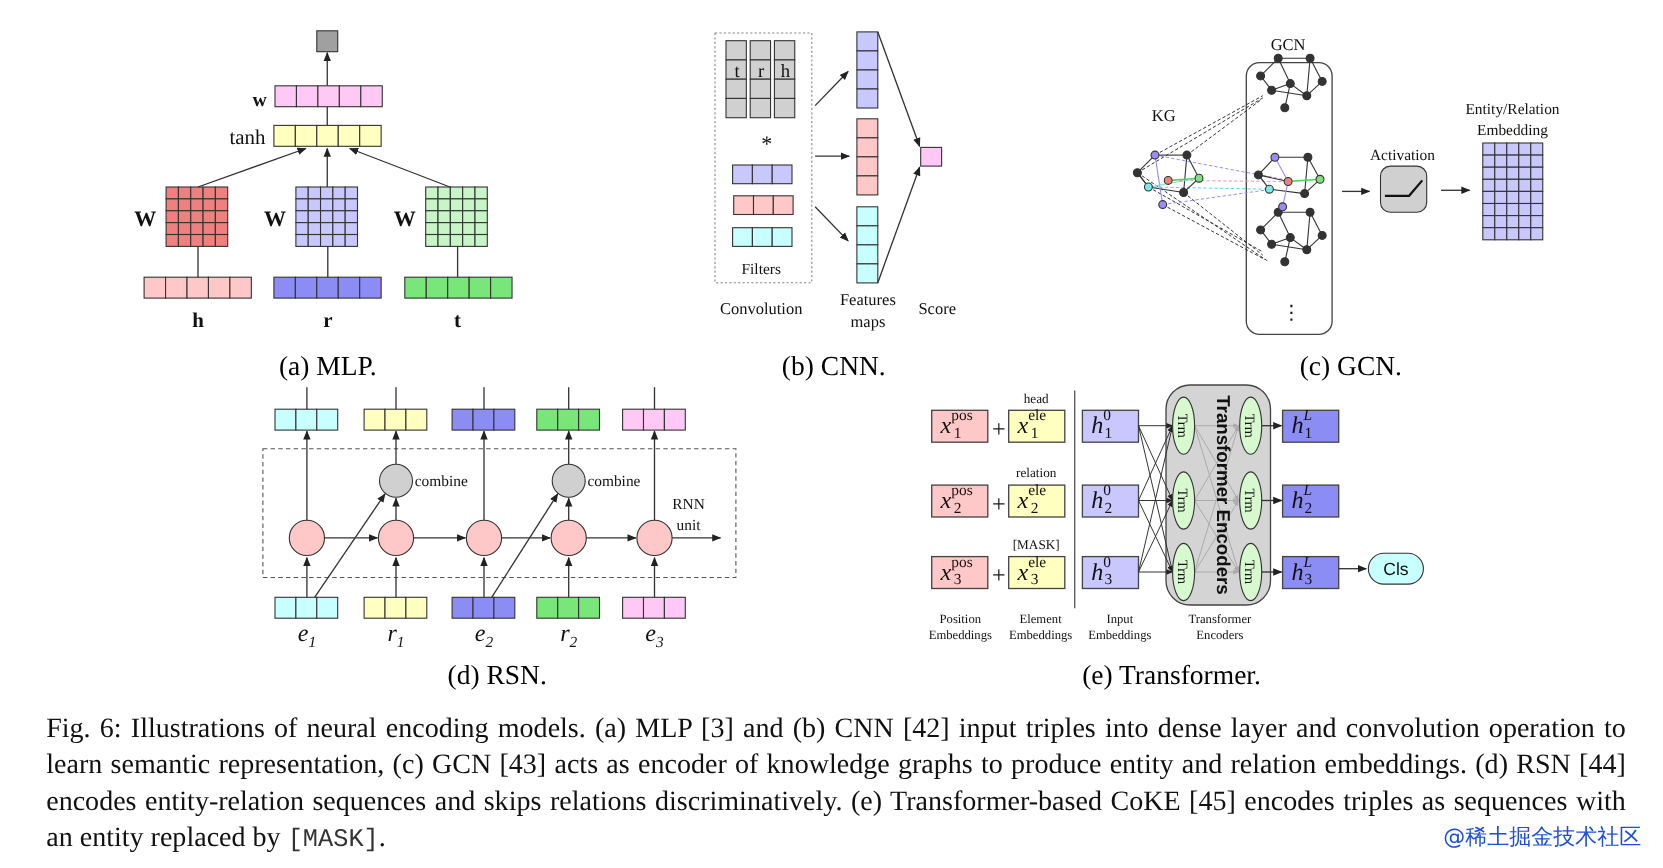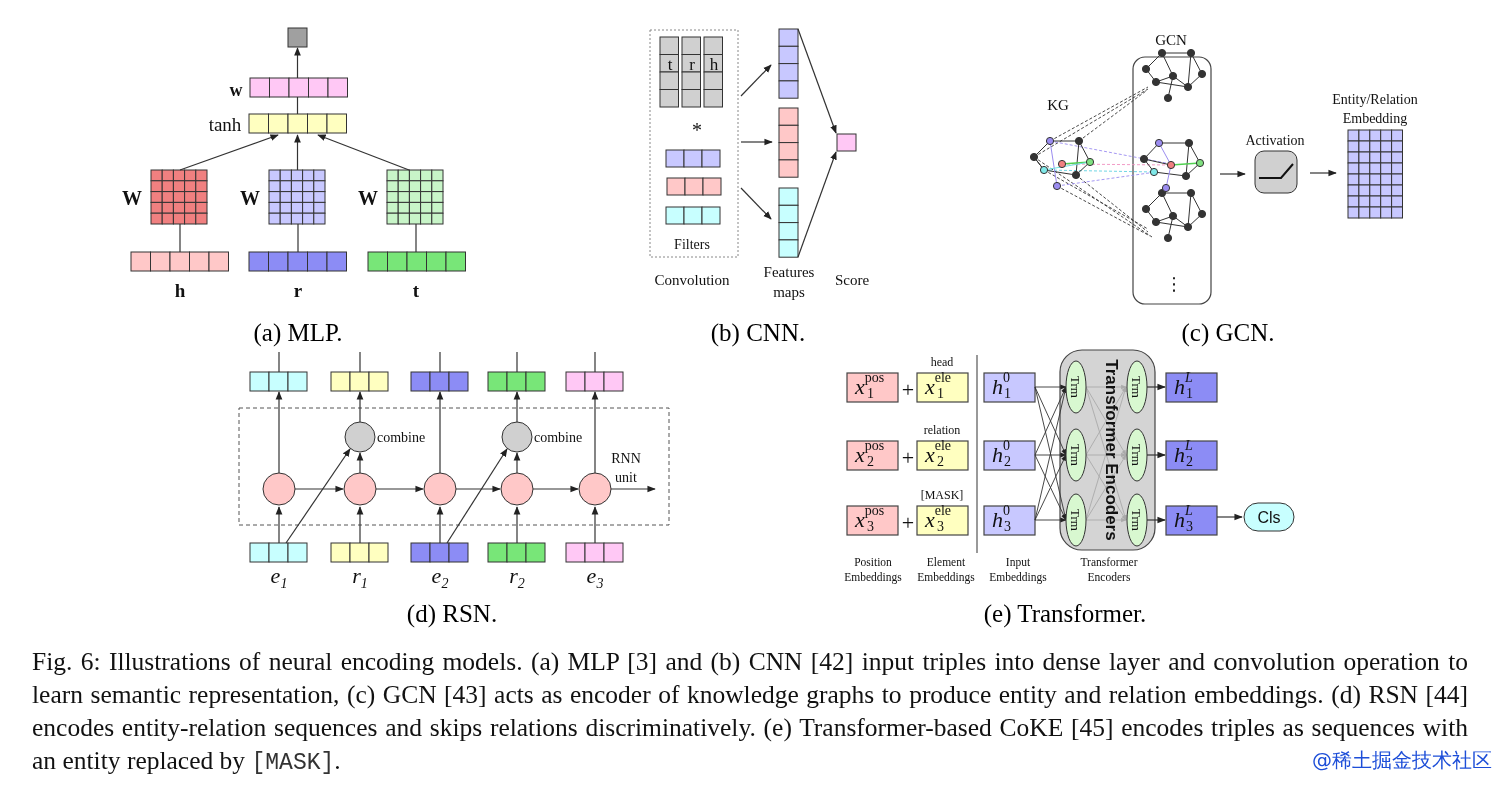--- a/index.html
+++ b/index.html
@@ -1,21 +1,21 @@
 <!DOCTYPE html>
 <html><head>
 <meta charset="utf-8">
 <style>
   html, body { margin:0; padding:0; background:#ffffff; }
   body { width:1512px; height:789px; position:relative; overflow:hidden; font-family:"Liberation Serif","DejaVu Serif",serif; color:#111; }
   svg { position:absolute; left:0; top:0; }
   .serif { font-family:"Liberation Serif","DejaVu Serif",serif; }
   .sans { font-family:"Liberation Sans","DejaVu Sans",sans-serif; }
   .mono { font-family:"Liberation Mono","DejaVu Sans Mono",monospace; }
-  #caption { position:absolute; left:32px; top:645px; width:1436px; font-size:25.5px; line-height:33px; text-align:justify; color:#111; font-family:"Liberation Serif","DejaVu Serif",serif; }
+  #caption { position:absolute; left:42px; top:645px; width:1436px; font-size:25.5px; line-height:33px; text-align:justify; color:#111; font-family:"Liberation Serif","DejaVu Serif",serif; }
   #caption .mono { font-size:23px; color:#333; }
   #watermark { position:absolute; right:20px; top:747px; font-size:20px; color:#1d4ed8; font-family:"DejaVu Sans",sans-serif; }
 </style>
 </head>
 <body>
 
 <svg id="fig" width="1512" height="789" viewBox="0 0 1512 789">
   <defs>
     <marker id="arr" viewBox="0 0 10 10" refX="9" refY="5" markerWidth="7" markerHeight="7" orient="auto-start-reverse">
       <path d="M0,1 L10,5 L0,9 z" fill="#222"></path>

